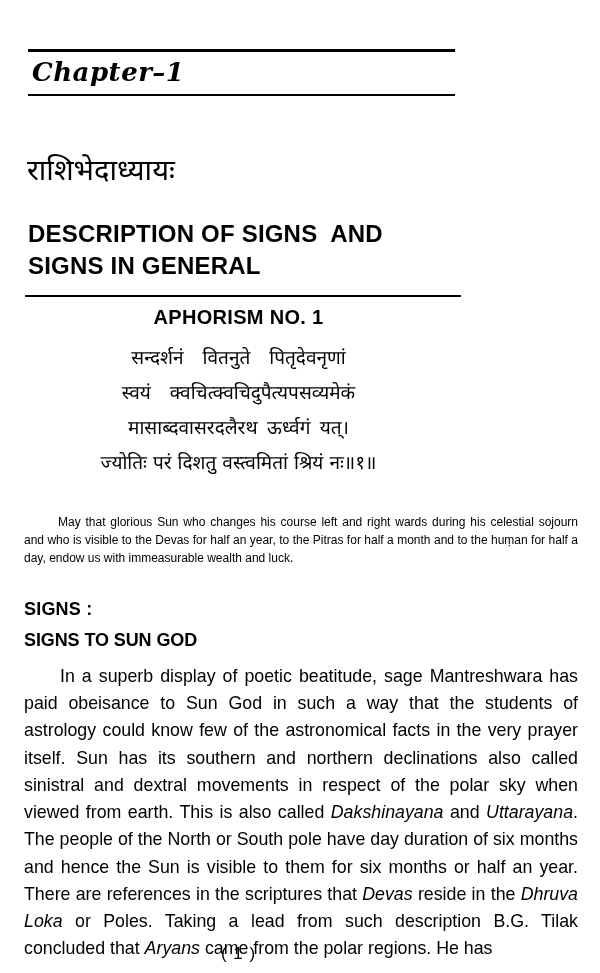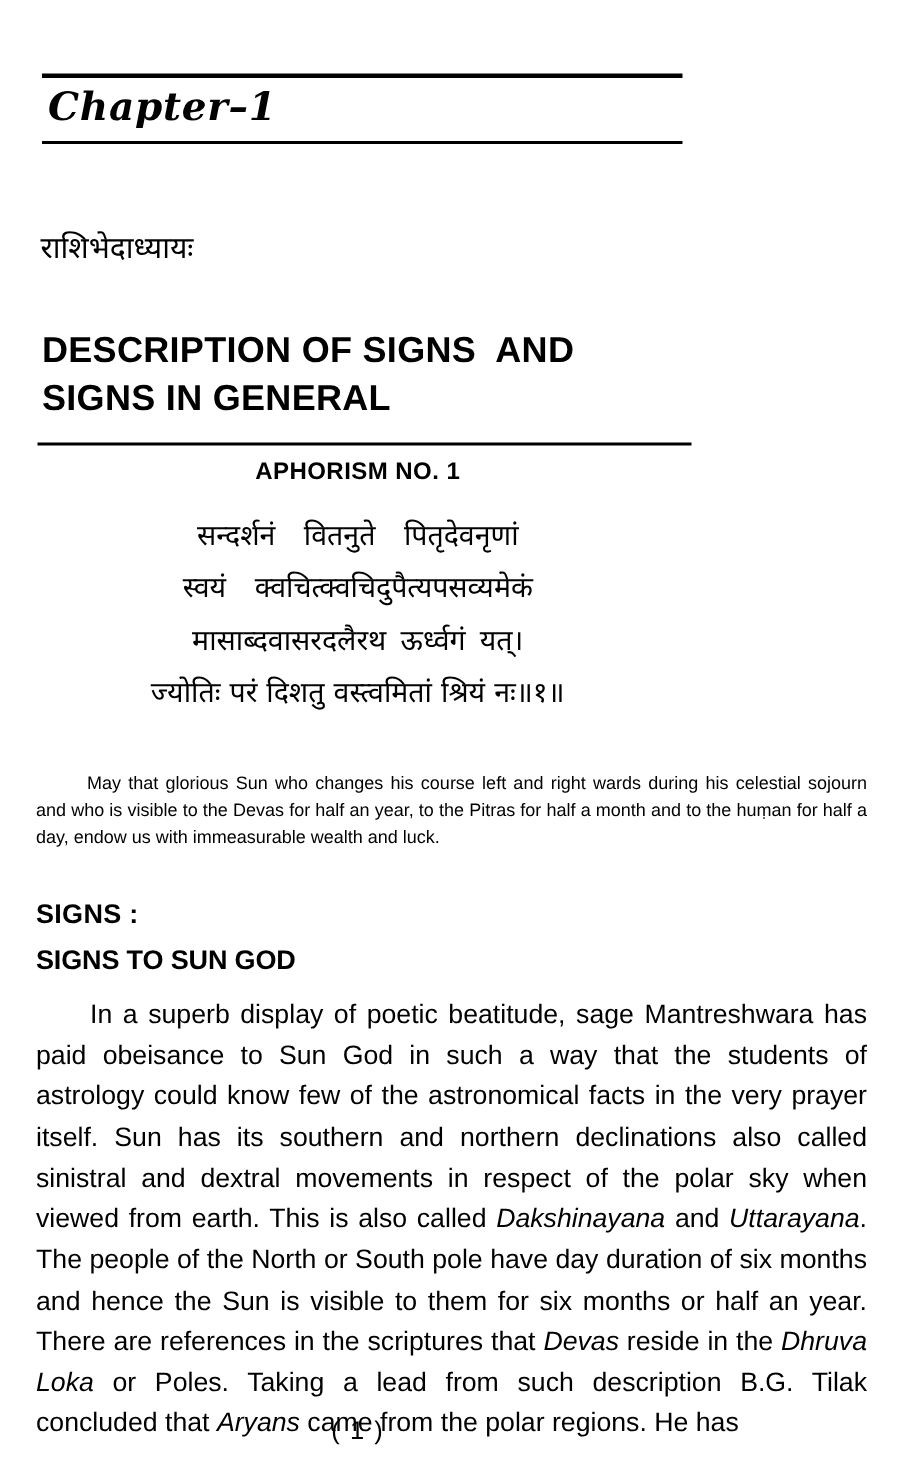--- a/index.html
+++ b/index.html
@@ -51,21 +51,21 @@
     padding: 7px 0 9px 4px;
     white-space: nowrap;
   }
 
   
   .sanskrit-chapter-title {
     position: absolute;
     left: 27px;
     top: 154px;
     font-family: "DejaVu Sans", sans-serif;
-    font-size: 20px;
+    font-size: 29px;
     line-height: 1.15;
     white-space: nowrap;
   }
 
   
   .english-heading {
     position: absolute;
     left: 28px;
     top: 218px;
     width: 430px;
@@ -92,21 +92,21 @@
 
   
   .aphorism-heading {
     position: absolute;
     left: 0;
     right: 0;
     top: 306px;
     text-align: center;
     font-family: "Liberation Sans", sans-serif;
     font-weight: bold;
-    font-size: 16px;
+    font-size: 20px;
     letter-spacing: 0.3px;
   }
 
   
   .verse {
     position: absolute;
     left: 0;
     right: 0;
     top: 340px;
     text-align: center;

